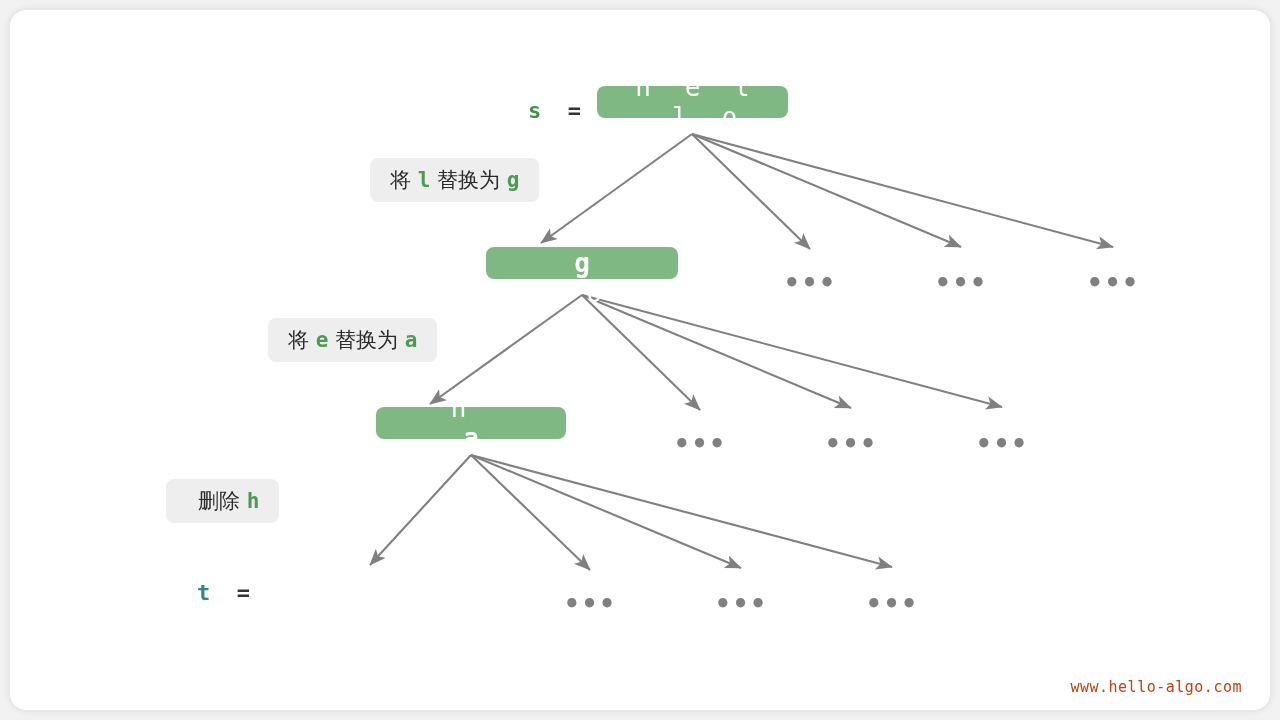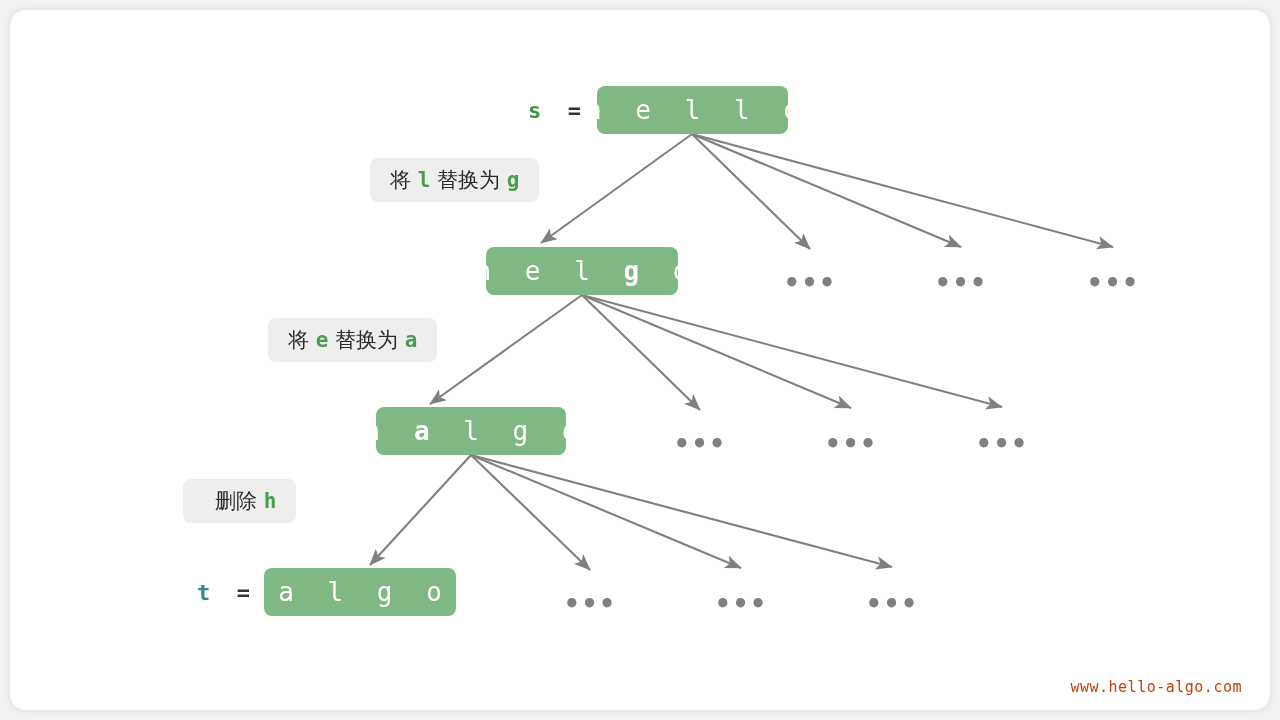--- a/index.html
+++ b/index.html
@@ -35,24 +35,25 @@
     position: absolute;
     background: #7fb882;
     border-radius: 8px;
     color: #ffffff;
     font-family: "DejaVu Sans Mono", monospace;
     font-size: 26px;
     letter-spacing: 9px;
     display: flex;
     align-items: center;
     justify-content: center;
-    height: 48px;
+    height: 32px;
     box-sizing: border-box;
     padding: 0 16px 0 25px;
     white-space: pre;
+    flex-direction: column;
   }
   .node .hl {
     font-weight: bold;
   }
   .varlabel {
     position: absolute;
     font-family: "DejaVu Sans Mono", monospace;
     font-size: 22px;
     font-weight: bold;
     display: flex;
@@ -155,37 +156,34 @@
 
   <div class="ellipsis" style="left:810px; top:283px;">•••</div>
   <div class="ellipsis" style="left:961px; top:283px;">•••</div>
   <div class="ellipsis" style="left:1113px; top:283px;">•••</div>
 
   <div class="oplabel" style="left:268px; top:318px;">
     <span>将 </span><span class="ch">e</span><span> 替换为 </span><span class="ch">a</span>
   </div>
 
   <div class="node" style="left:376px; top:407px; width:190px;">
-    <span>h </span><span class="hl">a</span><span> l g o</span>
+    <span>h </span><span class="hl">a</span>
   </div>
 
   <div class="ellipsis" style="left:700px; top:444px;">•••</div>
   <div class="ellipsis" style="left:851px; top:444px;">•••</div>
   <div class="ellipsis" style="left:1002px; top:444px;">•••</div>
 
-  <div class="oplabel" style="left:183px; top:479px;padding-left:32px;">
+  <div class="oplabel" style="left:166px; top:479px;padding-left:32px;">
     <span>删除 </span><span class="ch">h</span>
   </div>
 
   <div class="varlabel" style="left:197px; top:568px;">
     <span class="vname-t">t</span><span>&nbsp;&nbsp;</span><span class="eq">=</span>
   </div>
 
-  <div class="node" style="left:264px; top:568px; width:192px;">
-    <span>a l g o</span><span class="hl"></span><span></span>
-  </div>
 
   <div class="ellipsis" style="left:590px; top:604px;">•••</div>
   <div class="ellipsis" style="left:741px; top:604px;">•••</div>
   <div class="ellipsis" style="left:892px; top:604px;">•••</div>
 
   <div class="watermark">www.hello-algo.com</div>
 </div>
 
 </body></html>

